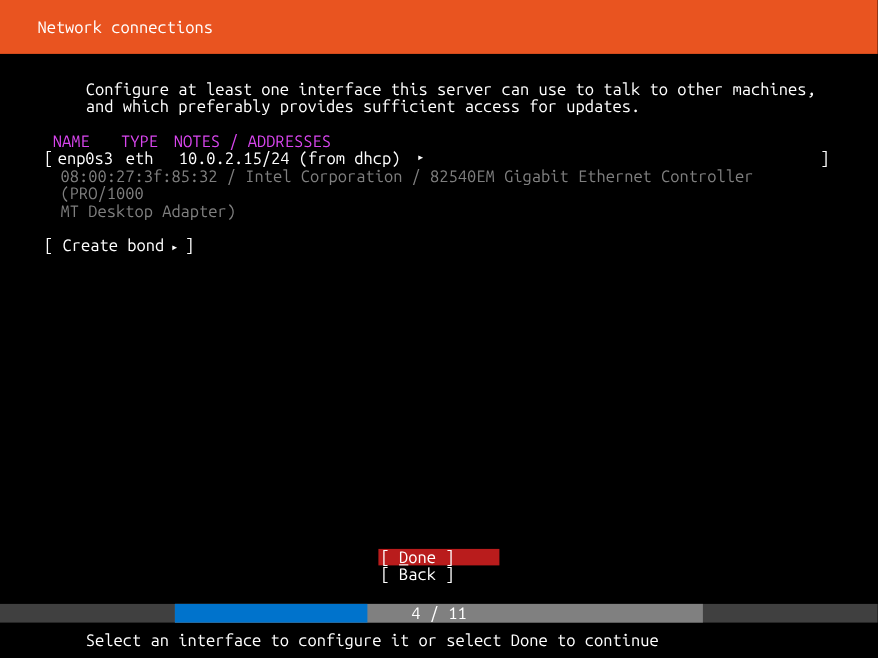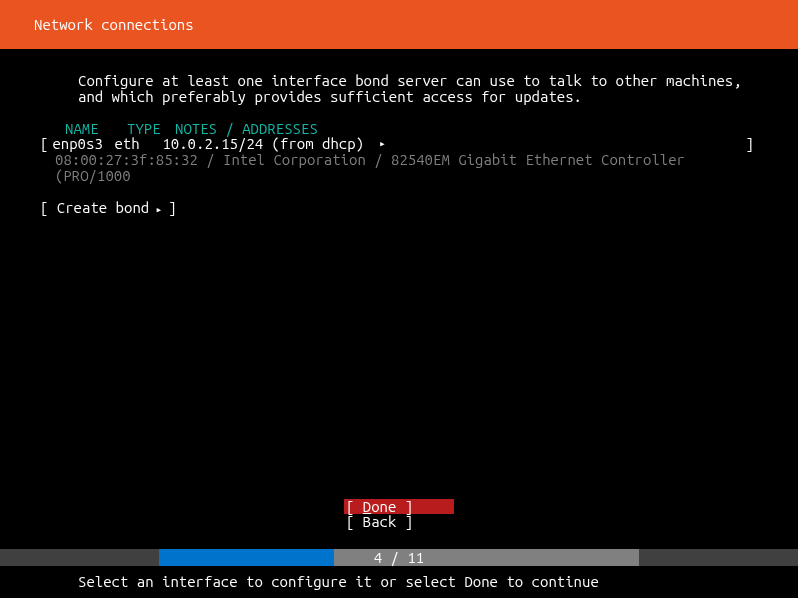--- a/index.html
+++ b/index.html
@@ -28,22 +28,22 @@
     }
     .content {
       padding: 24px 40px 0 40px;
     }
     .instruction {
       color: #ffffff;
       margin-left: 38px;
       margin-bottom: 16px;
     }
     .table-header {
-      color: #14b8a6;
-      margin-left: 25px;
+      color: #d946ef;
+      margin-left: 8px;
     }
     .interface-row {
       color: #ffffff;
       display: flex;
       align-items: center;
     }
     .interface-bracket-left {
       margin-right: 4px;
     }
     .interface-bracket-right {
@@ -139,39 +139,40 @@
   </style>
 </head>
 <body>
 
 <div class="header-bar">
   <span>Network connections</span>
 </div>
 
 <div class="content">
   <div class="instruction">
-    <div>Configure at least one interface bond server can use to talk to other machines,</div>
+    <div>Configure at least one interface this server can use to talk to other machines,</div>
     <div>and which preferably provides sufficient access for updates.</div>
   </div>
 
   <div class="table-header">
     <span class="col-name">NAME</span><span class="col-type">TYPE</span><span class="col-notes">NOTES / ADDRESSES</span>
   </div>
 
   <div class="interface-row">
     <span class="interface-bracket-left">[</span>
     <span class="col-name">enp0s3</span>
       <span class="col-type">eth</span>
       <span>10.0.2.15/24 (from dhcp)</span>
     <span class="arrow">▸</span>
     <span class="interface-bracket-right">]</span>
   </div>
 
   <div class="interface-details">
     <div>08:00:27:3f:85:32 / Intel Corporation / 82540EM Gigabit Ethernet Controller (PRO/1000</div>
+    <div>MT Desktop Adapter)</div>
   </div>
 
   <div class="create-bond">
     <span>[ </span><span>Create bond</span><span class="arrow-small"> ▸ </span><span>]</span>
   </div>
 </div>
 
 <div class="bottom-buttons">
   <div class="button-row">
     <span class="button-done"><span>[ </span><span class="underline">D</span><span>one</span><span>      ]</span></span>

